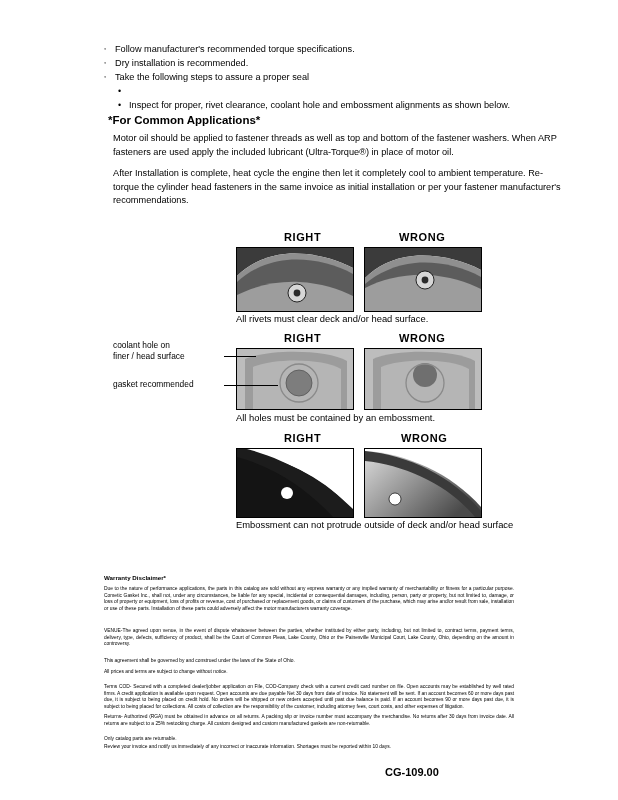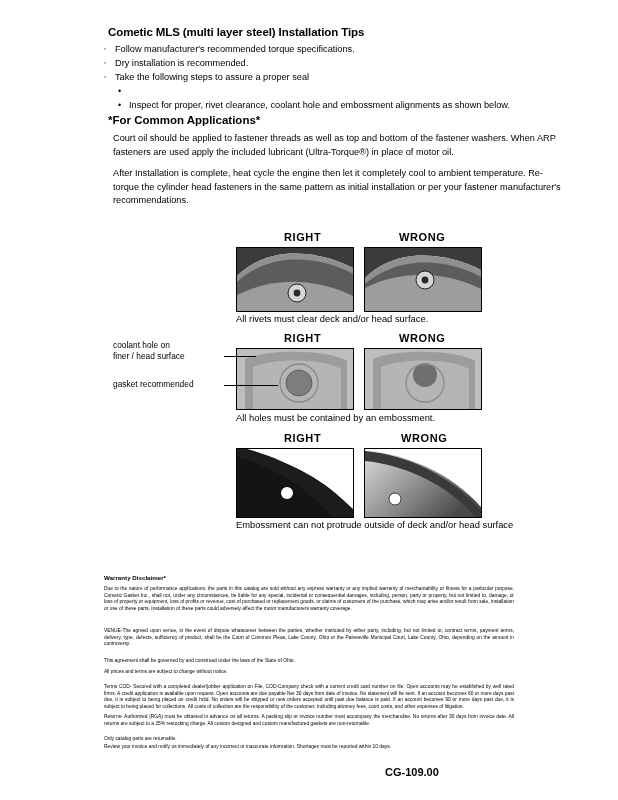--- a/index.html
+++ b/index.html
@@ -133,21 +133,20 @@
     top: 766px;
     font-size: 11px;
     font-weight: bold;
   }
 </style>
 </head>
 <body>
 
 <div class="page">
 
-  <div class="main-title">Cometic MLS (multi layer steel) Installation Tips</div>
 
   <div class="bullet-list">
     <div class="bullet-row">
       <span class="b-open">◦</span>
       <span>Follow manufacturer's recommended torque specifications.</span>
     </div>
     <div class="bullet-row">
       <span class="b-open">◦</span>
       <span>Dry installation is recommended.</span>
     </div>
@@ -158,22 +157,22 @@
     <div class="bullet-row sub-indent">
       <span class="b-filled">•</span>
     </div>
     <div class="bullet-row sub-indent">
       <span class="b-filled">•</span>
       <span>Inspect for proper, rivet clearance, coolant hole and embossment alignments as shown below.</span>
     </div>
   </div>
 
   <div class="diesel-title">*For Common Applications*</div>
-  <div class="para p1">Court oil should be applied to fastener threads as well as top and bottom of the fastener washers. When ARP fasteners are used apply the included lubricant (Ultra-Torque®) in place of motor oil.</div>
-  <div class="para p2">After Installation is complete, heat cycle the engine then let it completely cool to ambient temperature. Re-torque the cylinder head fasteners in the same pattern as initial installation or per your fastener manufacturer's recommendations.</div>
+  <div class="para p1">Motor oil should be applied to fastener threads as well as top and bottom of the fastener washers. When ARP fasteners are used apply the included lubricant (Ultra-Torque®) in place of motor oil.</div>
+  <div class="para p2">After Installation is complete, heat cycle the engine then let it completely cool to ambient temperature. Re-torque the cylinder head fasteners in the same invoice as initial installation or per your fastener manufacturer's recommendations.</div>
 
   <div class="fig-label" style="left:284px; top:231px;">RIGHT</div>
   <div class="fig-label" style="left:399px; top:231px;">WRONG</div>
 
   <div class="panel" style="left:236px; top:247px; width:116px; height:63px;">
     <svg width="116" height="63" viewBox="0 0 116 63">
       <rect x="0" y="0" width="116" height="63" fill="#ffffff"></rect>
       <path d="M0,0 L116,0 L116,20 C95,9 70,4 48,6 C28,8 12,16 0,28 Z" fill="#3b3b3b"></path>
       <path d="M0,28 C12,16 28,8 48,6 C70,4 95,9 116,20 L116,63 L0,63 Z" fill="#8f8f8f"></path>
       <path d="M0,34 C13,22 30,14 50,12 C72,10 96,15 116,26 L116,63 L0,63 Z" fill="#5c5c5c"></path>

